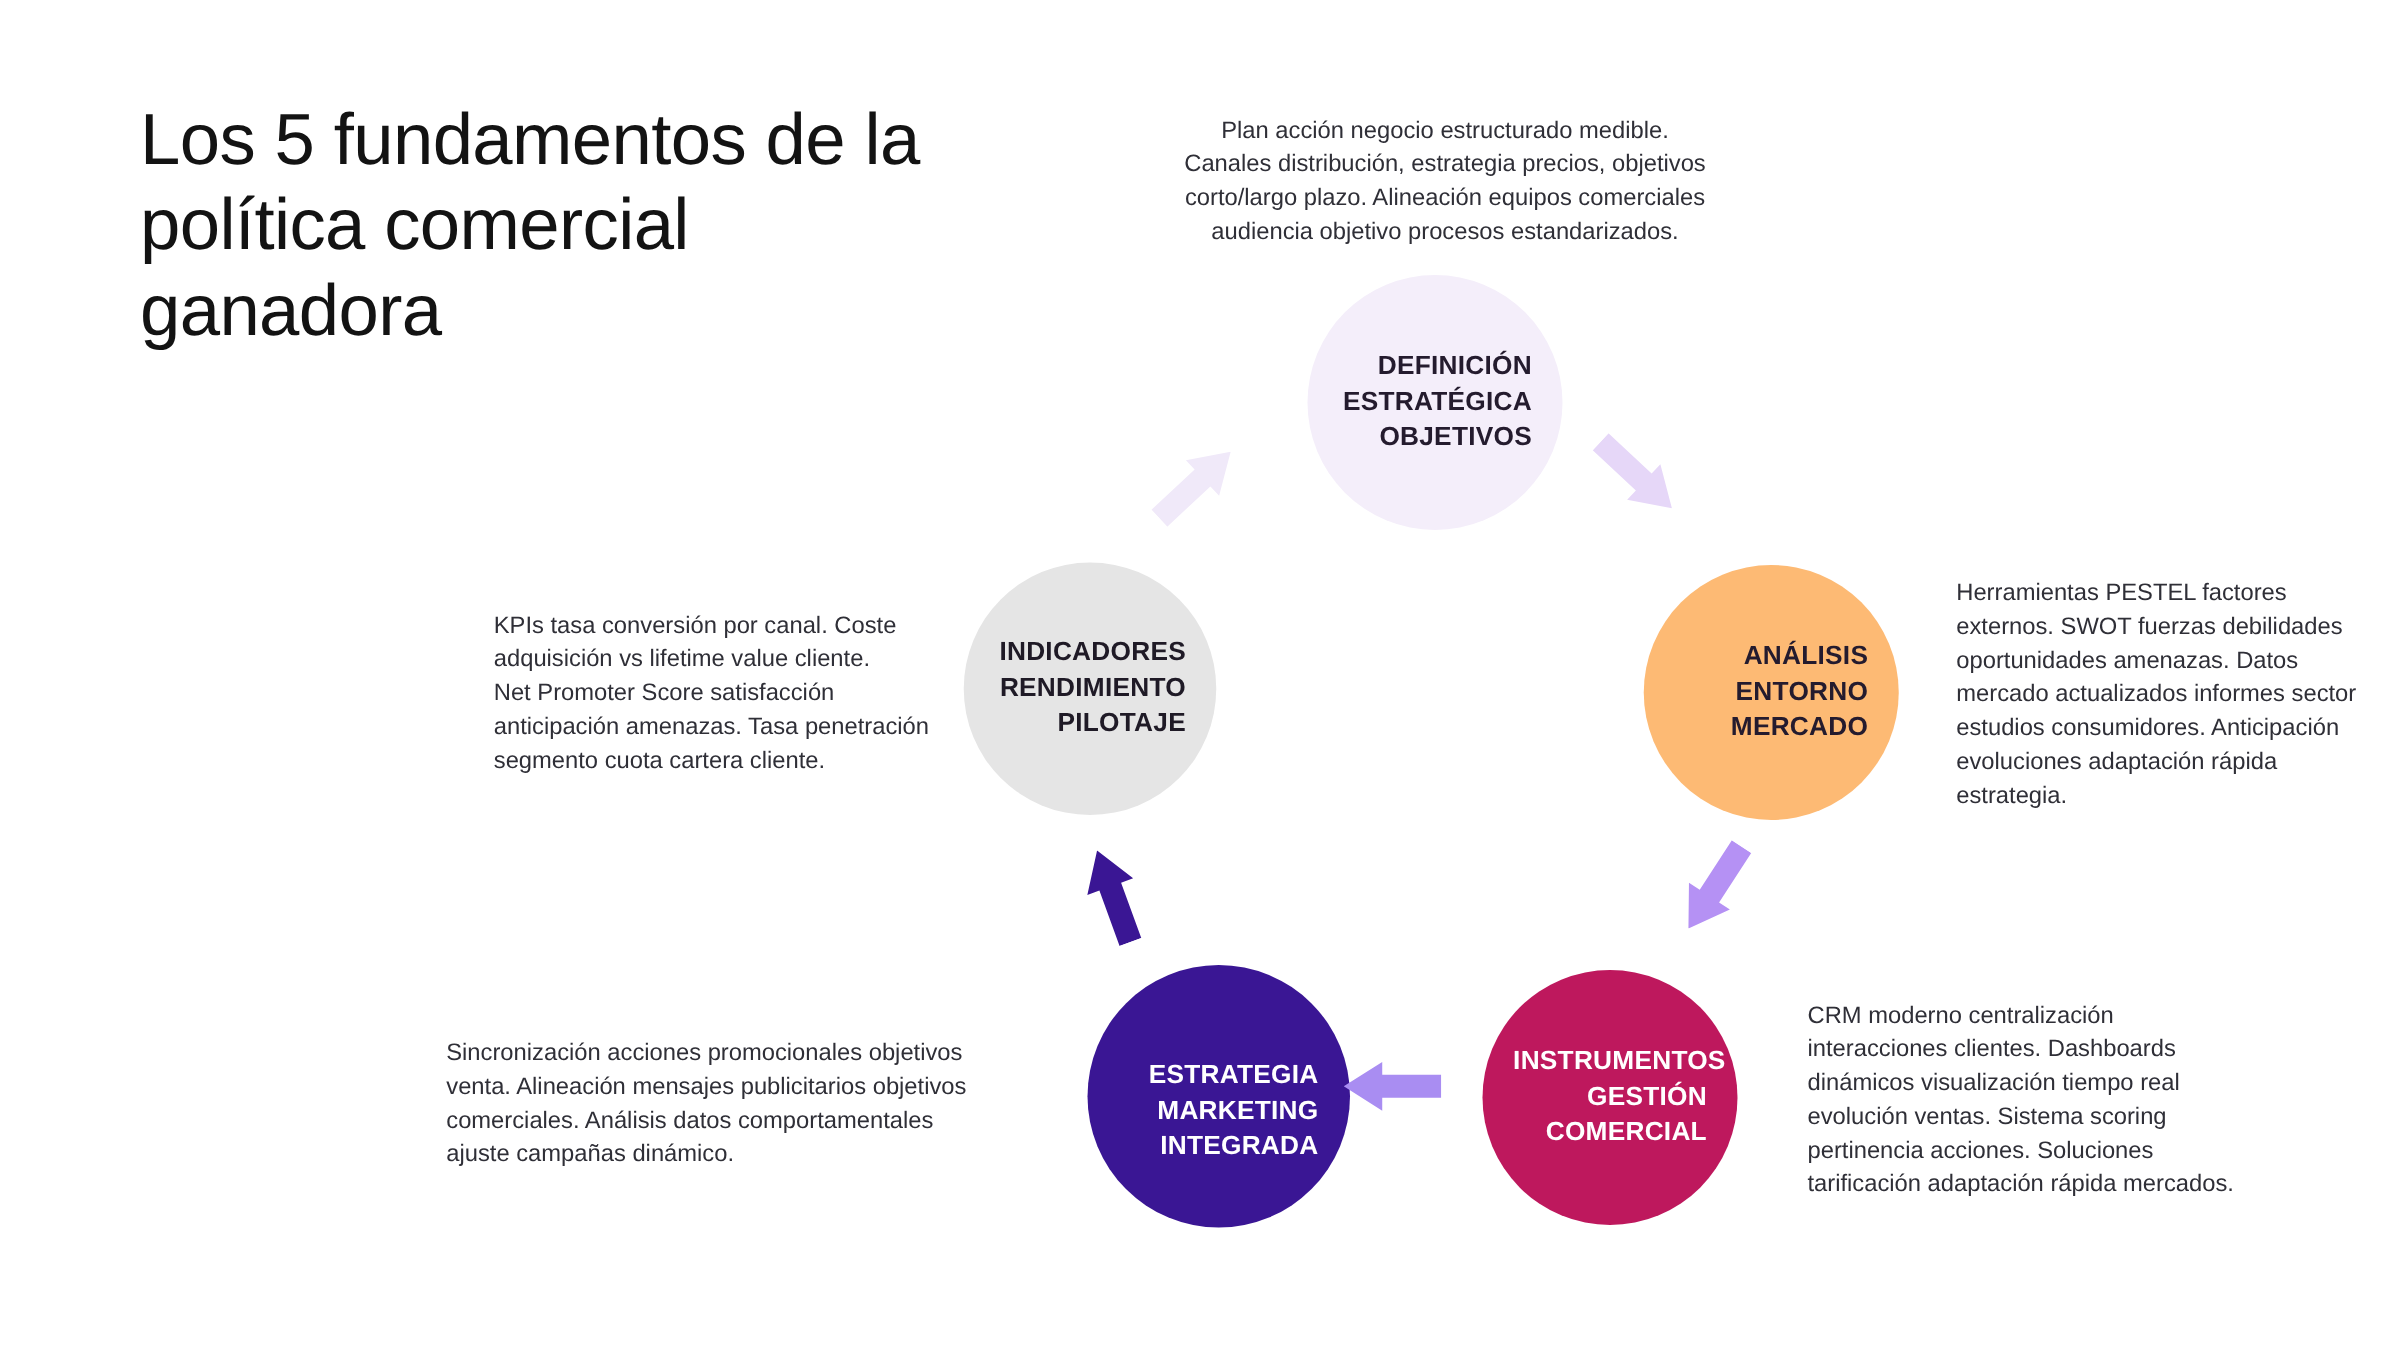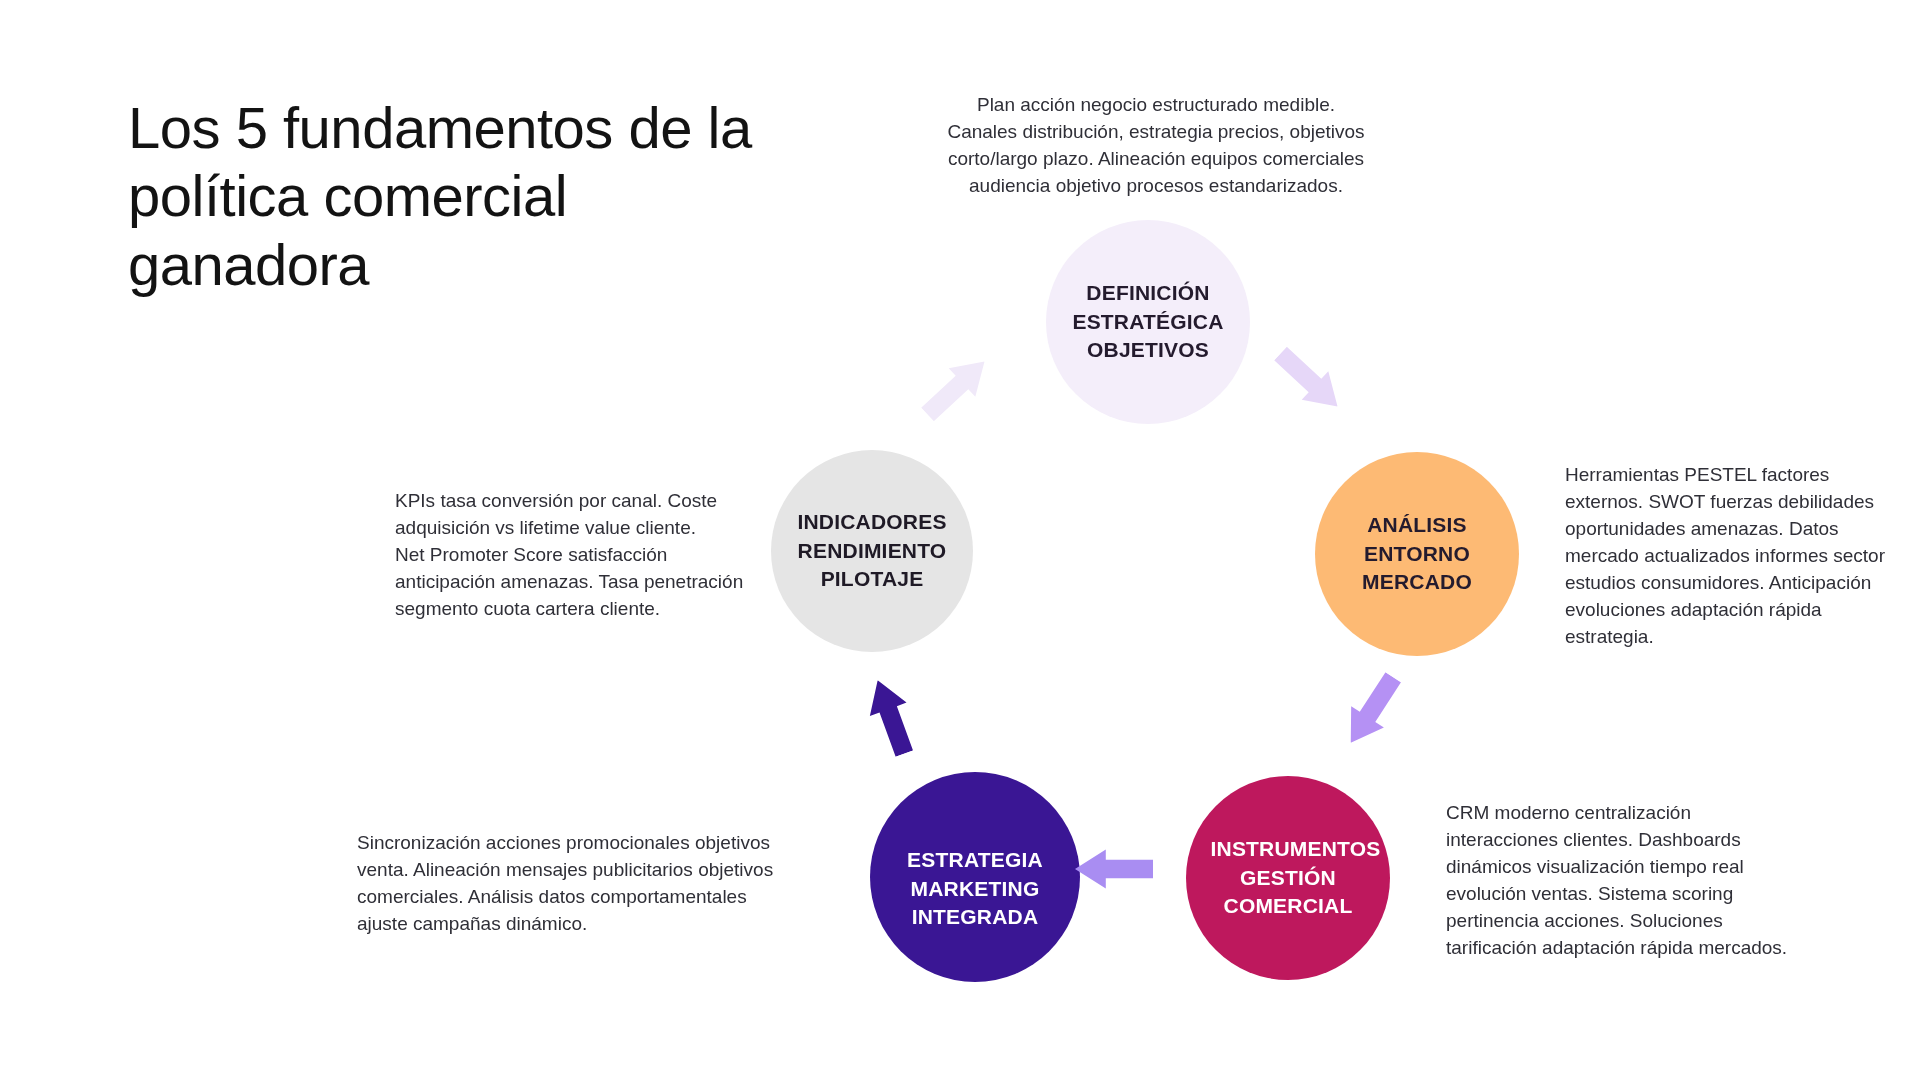--- a/index.html
+++ b/index.html
@@ -1,39 +1,39 @@
 <!DOCTYPE html>
 <html><head>
 <meta charset="utf-8">
 <style>
   html,body{margin:0;padding:0;background:#ffffff;}
   .canvas{
     position:relative;width:1920px;height:1080px;background:#ffffff;
     font-family:"Liberation Sans", sans-serif;overflow:hidden;
   }
   .page-title{
-    position:absolute;left:112px;top:78px;width:680px;margin:16px;
+    position:absolute;left:112px;top:78px;width:680px;margin:0;
     font-size:58px;line-height:1.18;font-weight:400;letter-spacing:-0.5px;
     color:#131313;
   }
   .desc{
     position:absolute;font-size:19px;line-height:1.42;color:#2f2f37;
     white-space:pre-line;margin:12px;
   }
   .desc-definicion{left:884px;top:80px;width:520px;text-align:center;}
   .desc-analisis{left:1553px;top:450px;width:370px;text-align:left;}
   .desc-instrumentos{left:1434px;top:788px;width:390px;text-align:left;}
   .desc-estrategia{left:345px;top:818px;width:470px;text-align:left;}
   .desc-indicadores{left:383px;top:476px;width:370px;text-align:left;}
   .circle{
     position:absolute;border-radius:50%;
     display:flex;align-items:center;justify-content:center;
   }
   .circle-label{
-    display:block;width:76%;text-align:center;
+    display:block;width:76%;text-align:right;
     font-size:21px;font-weight:700;line-height:1.35;letter-spacing:0.2px;
   }
   .c-definicion{left:1046px;top:220px;width:204px;height:204px;}
   .c-analisis{left:1315px;top:452px;width:204px;height:204px;}
   .c-instrumentos{left:1186px;top:776px;width:204px;height:204px;}
   .c-estrategia{left:870px;top:772px;width:210px;height:210px;}
   .c-indicadores{left:771px;top:450px;width:202px;height:202px;}
   .arrow{position:absolute;width:78px;height:42px;line-height:0;}
   .arrow svg{display:block;}
   .a1{left:917px;top:367px;transform:rotate(-43deg);}

